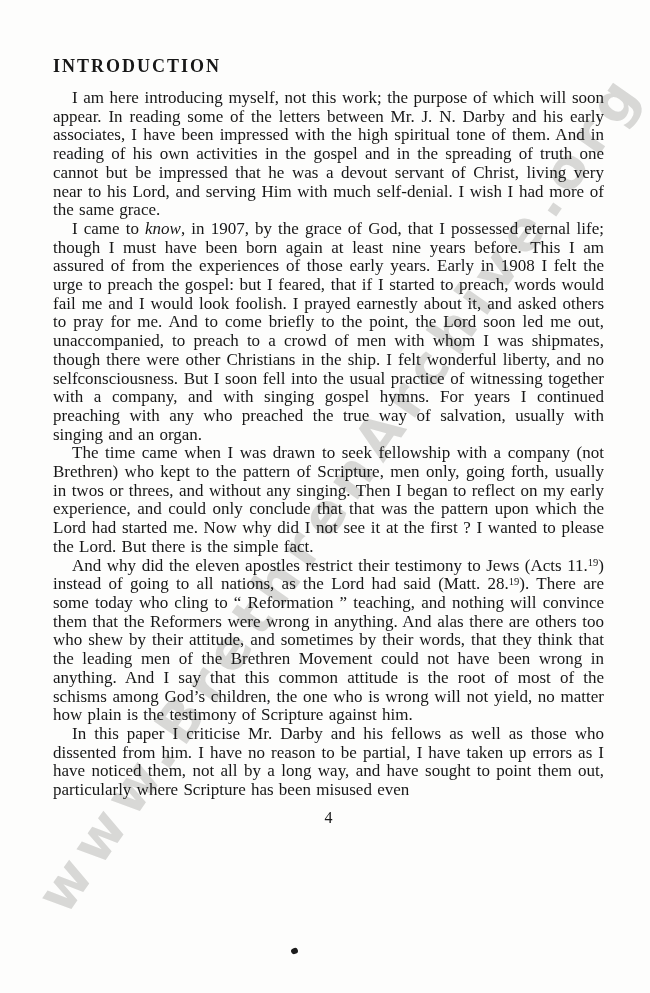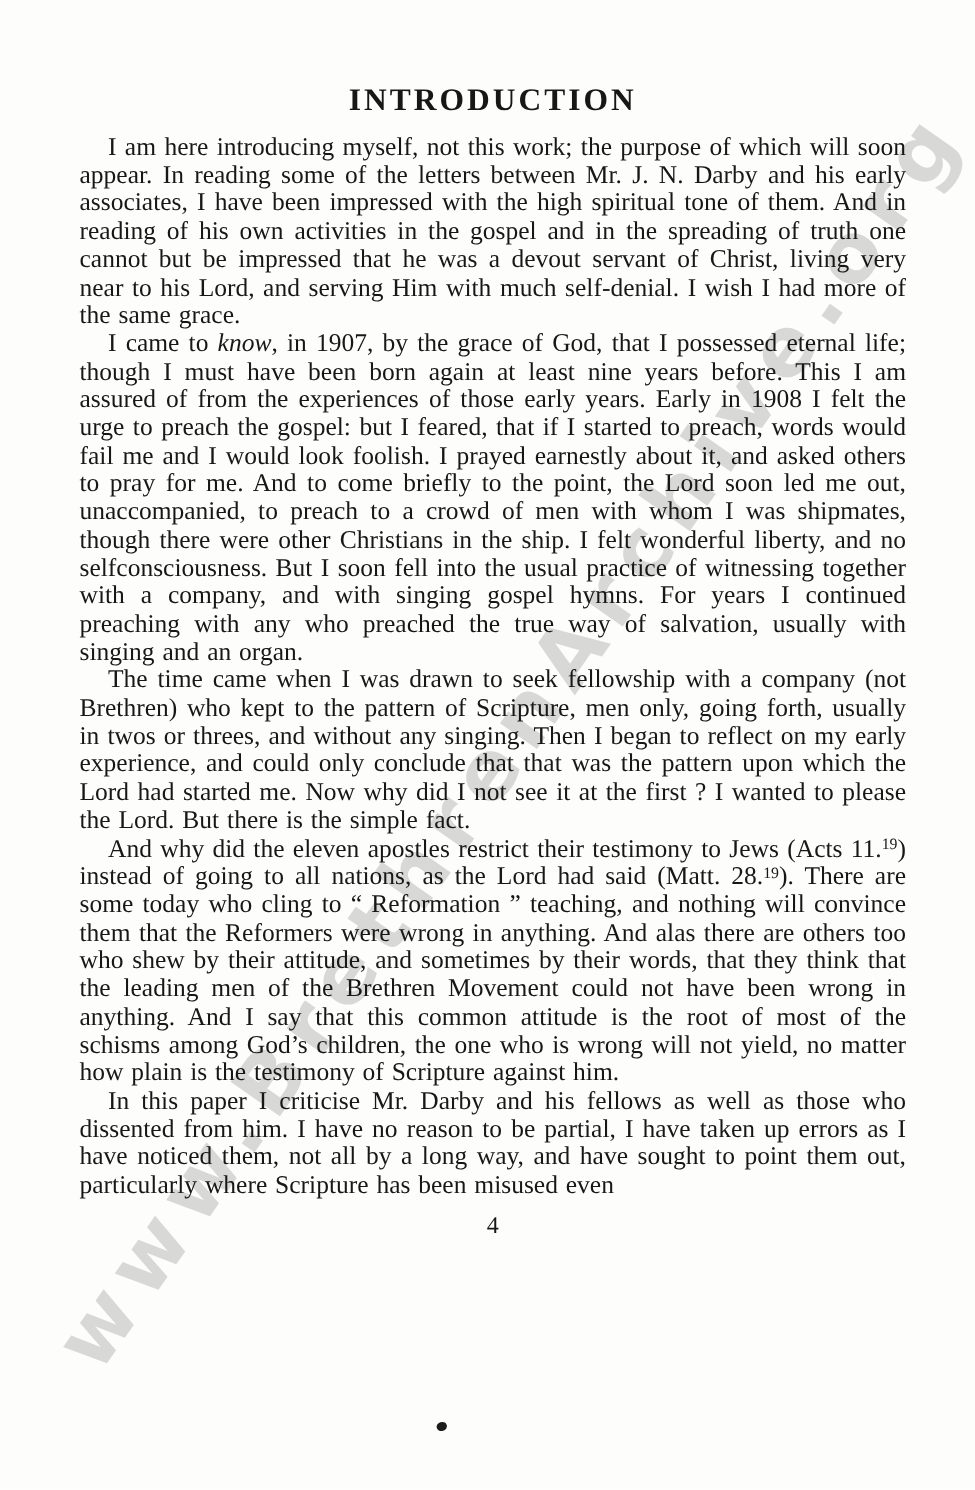--- a/index.html
+++ b/index.html
@@ -34,22 +34,22 @@
     z-index:0;
     user-select:none;
   }
   .content{
     position:relative;
     z-index:1;
     padding:56px 46px 0 53px;
   }
   .title{
     margin:0 0 13px 0;
-    text-align:center;
-    font-size:21px;
+    text-align:left;
+    font-size:18px;
     font-weight:700;
     letter-spacing:2px;
     line-height:20px;
   }
   .body p{
     margin:0;
     text-indent:19px;
     text-align:justify;
     font-size:17px;
     line-height:18.7px;

